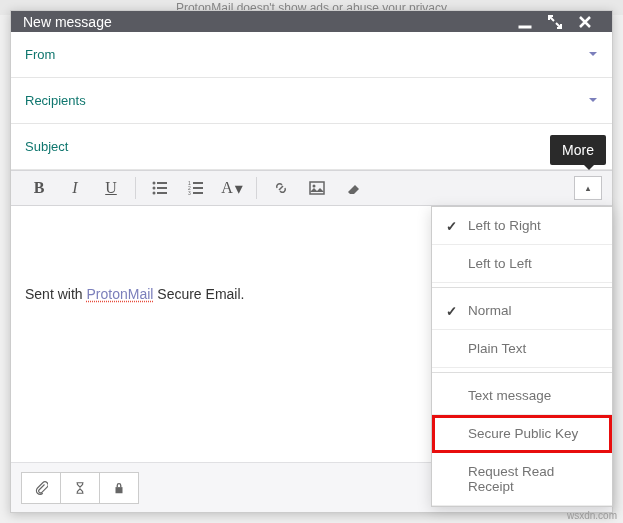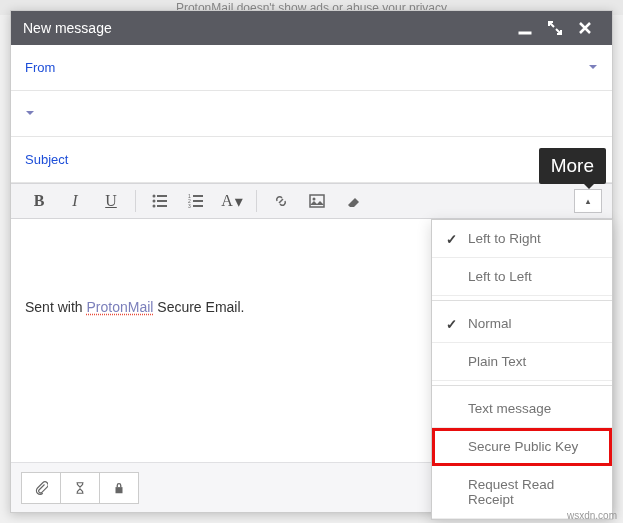--- a/index.html
+++ b/index.html
@@ -1,37 +1,37 @@
 <!DOCTYPE html>
 <html><head>
   <meta charset="utf-8">
   <style>
     * { box-sizing: border-box; margin: 0; padding: 0; }
     body { font-family: Arial, sans-serif; font-size: 13px; background: #f0f0f0; width: 623px; height: 523px; position: relative; overflow: hidden; }
     .backdrop-top { position: absolute; top: 0; left: 0; right: 0; height: 15px; background: #e8e8e8; color: #888; font-size: 12px; text-align: center; padding-top: 1px; }
     .composer { position: absolute; top: 10px; left: 10px; right: 10px; bottom: 10px; background: #fff; border: 1px solid #ccc; box-shadow: 0 2px 10px rgba(0,0,0,0.2); display: flex; flex-direction: column; }
-    .titlebar { background: #595a61; color: #fff; height: 34px; display: flex; align-items: center; padding: 6px 12px; }
+    .titlebar { background: #595a61; color: #fff; height: 21px; display: flex; align-items: center; padding: 6px 12px; }
     .titlebar-title { flex: 1; font-size: 14px; }
     .titlebar-btn { width: 30px; height: 30px; display: flex; align-items: center; justify-content: center; cursor: pointer; color: #fff; }
     .titlebar-btn svg { width: 14px; height: 14px; fill: #fff; stroke: #fff; }
-    .field { border-bottom: 1px solid #e5e5e5; padding: 15px 14px; color: #1d4ed8; display: flex; align-items: center; min-height: 36px; }
+    .field { border-bottom: 1px solid #e5e5e5; padding: 15px 14px; color: #0f766e; display: flex; align-items: center; min-height: 36px; }
     .field-label { flex: 1; }
     .field .chevron { color: #6b6e8f; }
     .toolbar { background: #f3f3f5; border: 1px solid #d5d5d8; border-left: none; border-right: none; display: flex; align-items: center; padding: 4px 10px; gap: 0; position: relative; height: 36px; }
     .tool-btn { width: 36px; height: 28px; display: flex; align-items: center; justify-content: center; color: #555; cursor: pointer; position: relative; }
     .tool-btn.bold span { font-family: Georgia, serif; font-weight: bold; font-size: 16px; }
     .tool-btn.italic span { font-family: Georgia, serif; font-style: italic; font-size: 16px; }
     .tool-btn.underline span { font-family: Georgia, serif; text-decoration: underline; font-size: 16px; }
     .tool-btn.font span { font-family: Georgia, serif; font-size: 16px; }
     .tool-btn .caret { margin-left: 2px; font-size: 9px; }
     .tool-btn svg { width: 16px; height: 16px; fill: #666; }
     .tool-sep { width: 1px; height: 22px; background: #d5d5d8; margin: 0 6px; }
     .tool-spacer { flex: 1; }
     .more-btn { border: 1px solid #c5c5c8; background: #fff; width: 28px; height: 24px; display: flex; align-items: center; justify-content: center; cursor: pointer; }
-    .more-tooltip { position: absolute; top: -36px; right: 6px; background: #2a2a2a; color: #fff; padding: 7px 12px; font-size: 19px; border-radius: 2px; }
+    .more-tooltip { position: absolute; top: -36px; right: 6px; background: #2a2a2a; color: #fff; padding: 7px 12px; font-size: 14px; border-radius: 2px; }
     .more-tooltip::after { content: ""; position: absolute; bottom: -5px; right: 12px; border: 5px solid transparent; border-top-color: #2a2a2a; border-bottom: none; }
     .body-area { flex: 1; padding: 20px 14px; font-size: 14px; color: #333; position: relative; }
     .body-text { margin-top: 60px; }
     .pm-link { color: #7b7fbb; text-decoration: underline dotted; text-decoration-color: #e74c3c; text-underline-offset: 2px; }
     .dropdown { position: absolute; top: 0; right: -1px; width: 182px; background: #fff; border: 1px solid #ccc; box-shadow: 0 4px 14px rgba(0,0,0,0.15); }
     .dd-item { padding: 11px 14px 11px 36px; font-size: 13.5px; color: #737373; cursor: pointer; position: relative; border-bottom: 1px solid #ececec; }
     .dd-sep { height: 1px; background: #ddd; margin: 4px 0; }
     .dd-item.checked::before { content: "✓"; position: absolute; left: 14px; color: #444; font-weight: bold; }
     .dd-item.highlight { outline: 3px solid #e80d0d; outline-offset: -3px; }
     .footer { background: #f6f6f8; border-top: 1px solid #e0e0e3; height: 50px; display: flex; align-items: center; padding: 0 10px; gap: 0; }
@@ -69,20 +69,21 @@
     </div>
   </div>
 
   <div class="field">
     <span class="field-label">From</span>
     <span class="chevron"><svg viewBox="0 0 10 10">
           <path d="M1 3l4 4 4-4"></path>
         </svg></span>
   </div>
   <div class="field">
+    <span class="field-label">Recipients</span>
     <span class="chevron"><svg viewBox="0 0 10 10">
           <path d="M1 3l4 4 4-4"></path>
         </svg></span>
   </div>
   <div class="field">
     <span class="field-label">Subject</span>
   </div>
 
   <div class="toolbar">
     <div class="more-tooltip">More</div>

